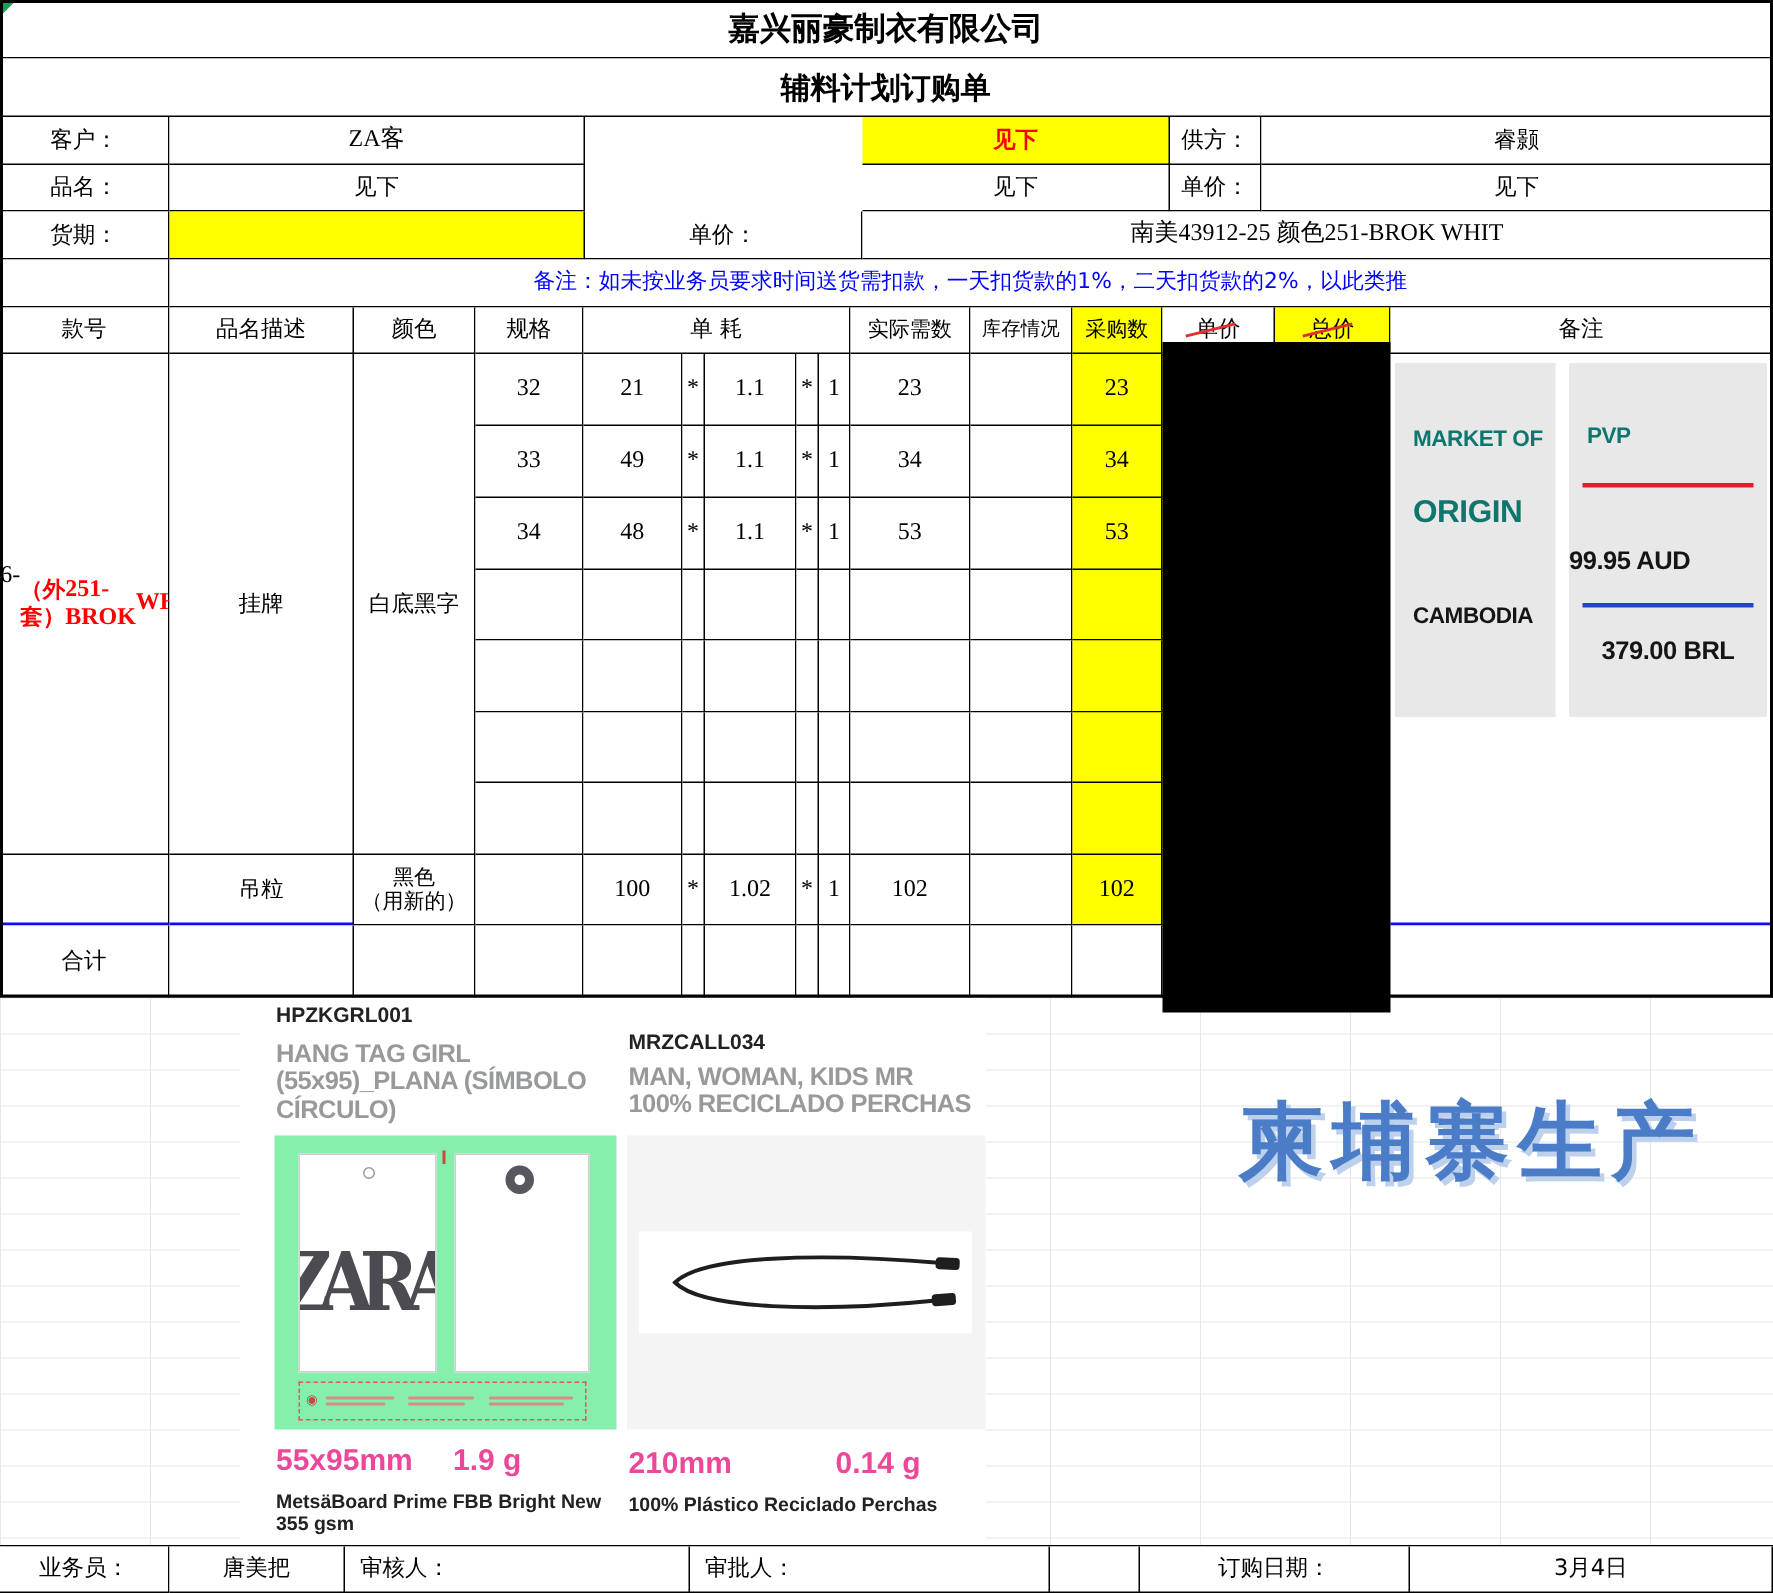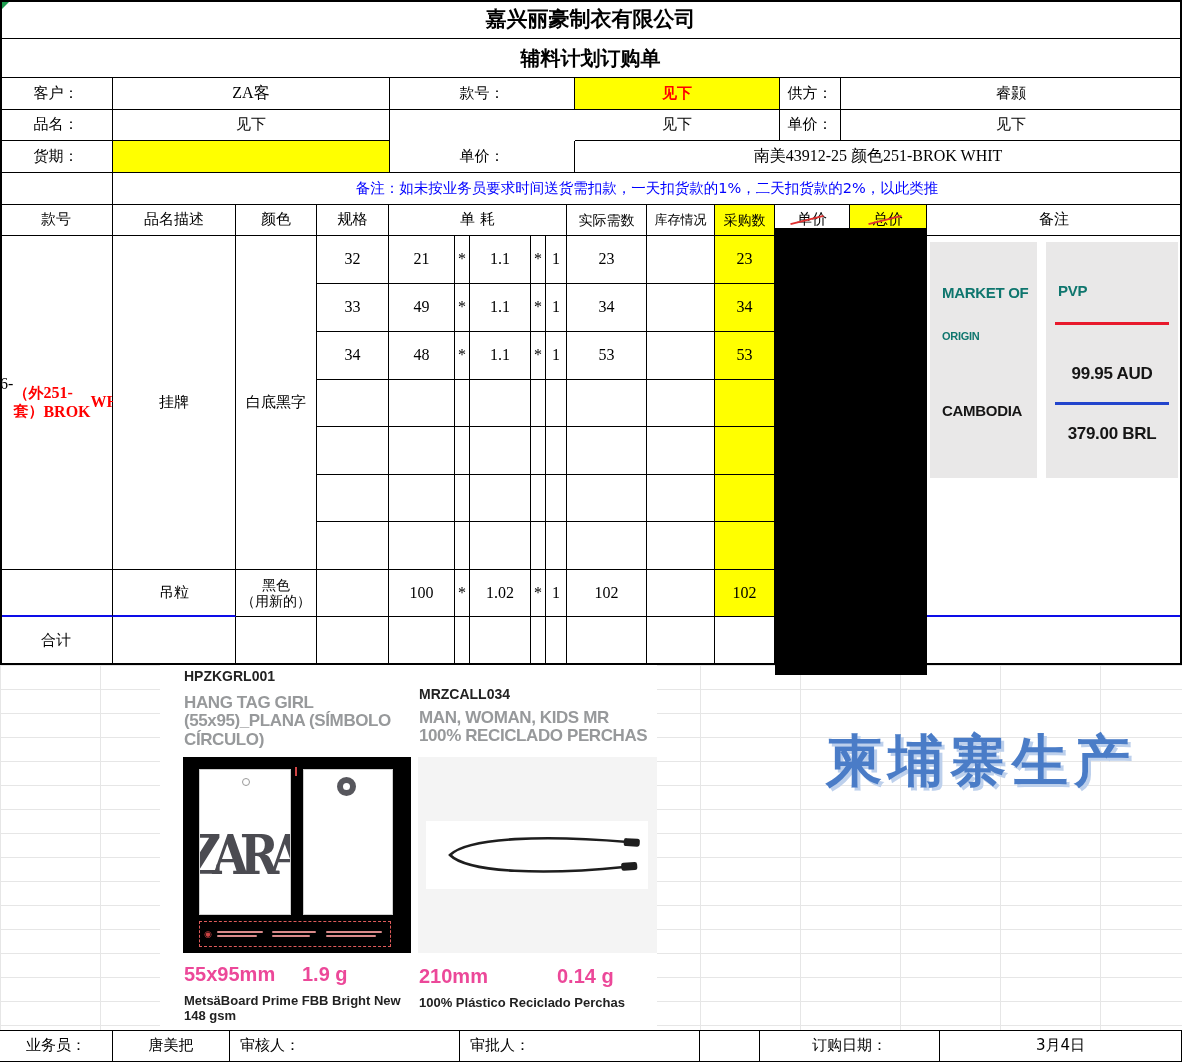--- a/index.html
+++ b/index.html
@@ -38,21 +38,20 @@
 <div id="sheet">
 
   <div class="abs grid" style="left:0;top:665px;width:1182px;height:365px;z-index:1"></div>
 
   <div class="cell" style="left:0;top:0;width:1182px;height:39px;font-size:21px;font-weight:bold;z-index:3">嘉兴丽豪制衣有限公司</div>
   <div class="abs" style="left:1px;top:1px;width:0;height:0;border-top:9px solid #1e9e50;border-right:9px solid transparent;z-index:6"></div>
   <div class="cell" style="left:0;top:39px;width:1182px;height:39px;font-size:20px;font-weight:bold;z-index:3">辅料计划订购单</div>
 
   <div class="cell" style="left:0;top:78px;width:113px;height:32px;z-index:3">客户：</div>
   <div class="cell num" style="left:113px;top:78px;width:277px;height:32px;z-index:3">ZA客</div>
-  <div class="cell" style="left:390px;top:78px;width:185px;height:32px;z-index:3">款号：</div>
   <div class="cell yellow redtxt" style="left:575px;top:78px;width:205px;height:32px;z-index:3">见下</div>
   <div class="cell" style="left:780px;top:78px;width:61px;height:32px;z-index:3">供方：</div>
   <div class="cell" style="left:841px;top:78px;width:341px;height:32px;z-index:3">睿颢</div>
 
   <div class="cell" style="left:0;top:110px;width:113px;height:31px;z-index:3">品名：</div>
   <div class="cell" style="left:113px;top:110px;width:277px;height:31px;z-index:3">见下</div>
   <div class="cell" style="left:575px;top:110px;width:205px;height:31px;z-index:3">见下</div>
   <div class="cell" style="left:780px;top:110px;width:61px;height:31px;z-index:3">单价：</div>
   <div class="cell" style="left:841px;top:110px;width:341px;height:31px;z-index:3">见下</div>
 
@@ -188,40 +187,40 @@
   <div class="cell" style="left:647px;top:617px;width:68px;height:48px;z-index:3"></div>
   <div class="cell" style="left:715px;top:617px;width:60px;height:48px;z-index:3"></div>
   <div class="cell" style="left:927px;top:617px;width:255px;height:48px;z-index:3"></div>
 
   <div class="abs" style="left:0;top:0;width:1182px;height:665px;border:2px solid #000;z-index:7;pointer-events:none"></div>
 
   <div class="abs" style="left:775px;top:228px;width:152px;height:447px;background:#000;z-index:9"></div>
 
   <div class="card" style="left:930px;top:242px;width:107px;height:236px;z-index:4">
     <div class="rust" style="position:absolute;left:12px;top:42px;font-size:15px">MARKET OF</div>
-    <div class="rust" style="position:absolute;left:12px;top:88px;font-size:11px">ORIGIN</div>
+    <div class="rust" style="position:absolute;left:12px;top:88px;font-size:21px">ORIGIN</div>
     <div class="cardval" style="position:absolute;left:12px;top:160px;font-size:15px">CAMBODIA</div>
   </div>
   <div class="card" style="left:1046px;top:242px;width:132px;height:236px;z-index:4">
     <div class="rust" style="position:absolute;left:12px;top:40px;font-size:15px">PVP</div>
     <div style="position:absolute;left:9px;top:80px;width:114px;height:3px;background:#e8192c"></div>
-    <div class="cardval" style="position:absolute;left:0;top:122px;width:132px;text-align:center;font-size:17px">99.95 AUD</div>
+    <div class="cardval" style="position:absolute;left:0;top:122px;width:132px;text-align:left;font-size:17px">99.95 AUD</div>
     <div style="position:absolute;left:9px;top:160px;width:114px;height:3px;background:#2244cc"></div>
     <div class="cardval" style="position:absolute;left:0;top:182px;width:132px;text-align:center;font-size:17px">379.00 BRL</div>
   </div>
 
   <div class="abs" style="left:160px;top:662px;width:497px;height:368px;background:#fff;z-index:2"></div>
 
   <div class="abs code" style="left:184px;top:668px;z-index:3">HPZKGRL001</div>
   <div class="abs gray-name" style="left:184px;top:694px;width:230px;z-index:3">
     <div>HANG TAG GIRL</div>
     <div>(55x95)_PLANA (SÍMBOLO</div>
     <div>CÍRCULO)</div>
   </div>
-  <div class="abs" style="left:183px;top:757px;width:228px;height:196px;background:#000000;z-index:3">
+  <div class="abs" style="left:183px;top:757px;width:228px;height:196px;background:#86efac;z-index:3">
     <div class="tag" style="left:16px;top:12px;width:90px;height:144px">
       <div style="position:absolute;left:42px;top:8px;width:6px;height:6px;border:1.5px solid #9a9a9a;border-radius:50%"></div>
       <div style="position:absolute;left:-13px;top:58px;font-family:'DejaVu Serif',serif;font-weight:bold;font-size:47px;letter-spacing:-9px;color:#4b4b51;transform:scaleY(1.15)">ZARA</div>
     </div>
     <div style="position:absolute;left:112px;top:10px;width:2px;height:9px;background:#d04545"></div>
     <div class="tag" style="left:120px;top:12px;width:88px;height:144px">
       <div style="position:absolute;left:33px;top:7px;width:7px;height:7px;background:#fff;border:6px solid #57575d;border-radius:50%"></div>
     </div>
     <div style="position:absolute;left:16px;top:164px;width:192px;height:26px;border:1px dashed #e05b5b;display:flex;align-items:center;gap:5px;padding:2px 4px;box-sizing:border-box">
       <span style="color:#cc4444;font-size:9px">◉</span>
@@ -234,21 +233,21 @@
           <span class="redline" style="display:block;width:38px"></span>
         </span>
       <span style="flex:1.2">
           <span class="redline" style="display:block;width:56px"></span>
           <span class="redline" style="display:block;width:50px"></span>
         </span>
     </div>
   </div>
   <div class="abs specsize" style="left:184px;top:963px;z-index:3">55x95mm</div>
   <div class="abs specsize" style="left:302px;top:963px;z-index:3">1.9 g</div>
-  <div class="abs specmat" style="left:184px;top:994px;width:228px;z-index:3">MetsäBoard Prime FBB Bright New 148 gsm</div>
+  <div class="abs specmat" style="left:184px;top:994px;width:228px;z-index:3">MetsäBoard Prime FBB Bright New 355 gsm</div>
 
   <div class="abs code" style="left:419px;top:686px;z-index:3">MRZCALL034</div>
   <div class="abs gray-name" style="left:419px;top:709px;width:240px;z-index:3">
     <div>MAN, WOMAN, KIDS MR</div>
     <div>100% RECICLADO PERCHAS</div>
   </div>
   <div class="abs" style="left:418px;top:757px;width:239px;height:196px;background:#f4f4f4;z-index:3">
     <div style="position:absolute;left:8px;top:64px;width:222px;height:68px;background:#fff">
       <svg width="222" height="68" viewBox="0 0 222 68">
         <path d="M202 21 C120 14, 42 16, 24 34 C42 52, 120 54, 198 46" stroke="#1e1e1e" stroke-width="2.6" fill="none"></path>

